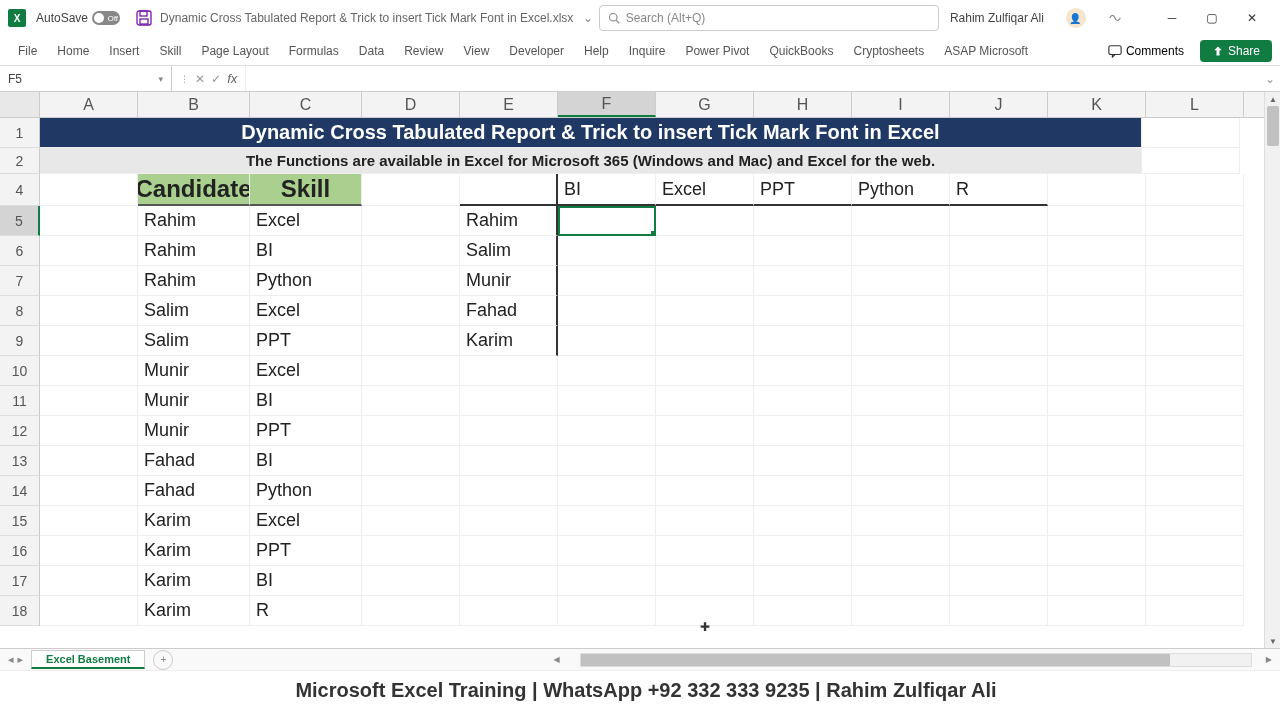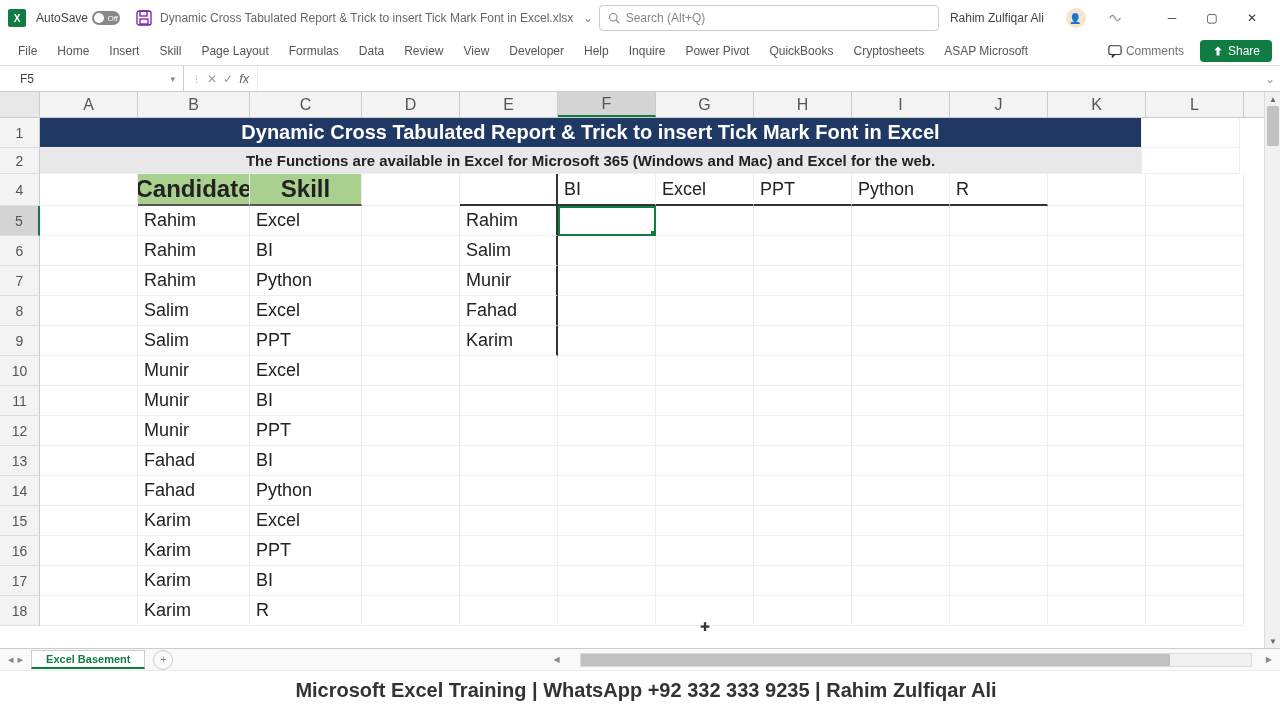--- a/index.html
+++ b/index.html
@@ -16,26 +16,26 @@
 .search-box { width: 340px; height: 26px; border: 1px solid #ccc; border-radius: 4px; display: flex; align-items: center; padding: 0 8px; color: #888; font-size: 12px; gap: 6px; margin: 0 auto; }
 .titlebar-right { display: flex; align-items: center; gap: 22px; margin-left: auto; }
 .user-badge { width: 20px; height: 20px; border-radius: 50%; background: #f4e5cc; display: flex; align-items: center; justify-content: center; font-size: 10px; }
 .win-controls { display: flex; gap: 0; margin-left: 8px; }
 .win-btn { width: 40px; height: 28px; display: flex; align-items: center; justify-content: center; color: #333; font-size: 12px; }
 
 
 .ribbon { height: 30px; display: flex; align-items: center; padding: 0 8px; border-bottom: 1px solid #ddd; font-size: 12px; }
 .ribbon-tab { padding: 6px 10px; color: #555; cursor: pointer; }
 .ribbon-spacer { flex: 1; }
-.comments-btn { display: flex; align-items: center; gap: 4px; padding: 4px 10px; color: #737373; }
+.comments-btn { display: flex; align-items: center; gap: 4px; padding: 4px 10px; color: #000000; }
 .share-btn { display: flex; align-items: center; gap: 4px; padding: 4px 12px; background: #107c41; color: #fff; border-radius: 4px; margin-left: 6px; }
 
 
 .formula-bar { height: 26px; display: flex; align-items: center; border-bottom: 1px solid #ccc; font-size: 12px; background: #fff; }
-.name-box { width: 172px; padding: 0 8px; border-right: 1px solid #ccc; color: #444; display: flex; align-items: center; justify-content: space-between; height: 100%; margin-left: 12px; }
+.name-box { width: 172px; padding: 0 8px; border-right: 1px solid #ccc; color: #444; display: flex; align-items: center; justify-content: space-between; height: 100%; }
 .fx-controls { display: flex; align-items: center; gap: 6px; padding: 0 8px; color: #999; border-right: 1px solid #eee; height: 100%; }
 .fx-label { font-style: italic; color: #666; font-size: 13px; }
 .formula-input { flex: 1; padding: 0 8px; height: 100%; }
 .formula-expand { width: 20px; text-align: center; color: #999; }
 
 
 .grid-wrap { display: flex; height: 556px; position: relative; }
 .grid-main { flex: 1; overflow: hidden; position: relative; }
 .col-headers { display: flex; height: 26px; background: #f3f3f3; border-bottom: 1px solid #ccc; }
 .corner { width: 40px; background: #e8e8e8; border-right: 1px solid #ccc; }

